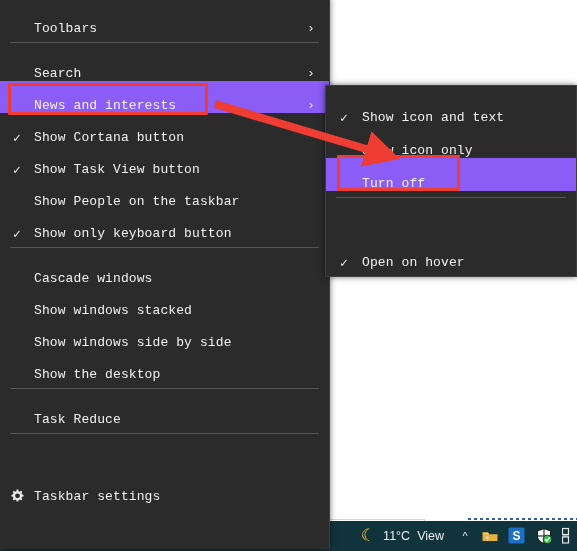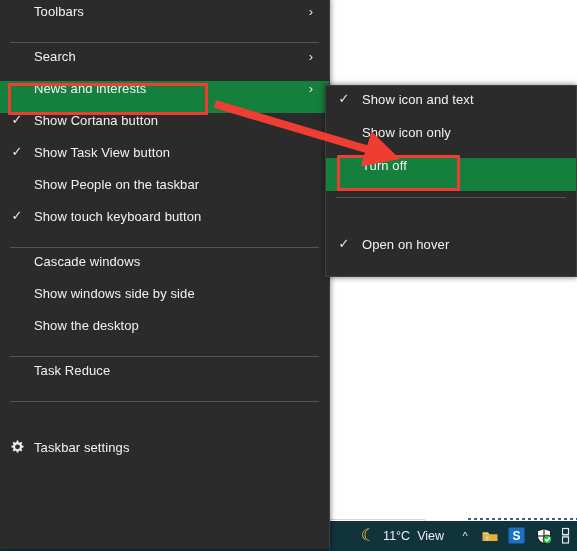--- a/index.html
+++ b/index.html
@@ -90,25 +90,26 @@
     border: 1px solid #3f3f3f;
     box-sizing: border-box;
     box-shadow: 0 0 6px rgba(0,0,0,0.55);
     color: #ffffff;
     font-size: 13px;
   }
   .ctx-row {
     position: relative;
     height: 32px;
     display: flex;
-    align-items: flex-start;
+    align-items: flex-end;
     box-sizing: border-box;
+    font-family: Liberation Mono, monospace;
   }
   .ctx-row.hl {
-    background: #15803d;
+    background: #8b5cf6;
   }
   .ctx-check {
     width: 34px;
     flex: 0 0 34px;
     text-align: center;
     font-size: 13px;
     color: #e8e8e8;
     line-height: 1;
   }
   .ctx-check.empty { color: transparent; }
@@ -278,29 +279,34 @@
 
   <div class="ctx-row">
     <span class="ctx-check empty">✓</span>
     <span class="ctx-label">Show People on the taskbar</span>
     <span class="ctx-arrow"></span>
   </div>
 
 
   <div class="ctx-row">
     <span class="ctx-check">✓</span>
-    <span class="ctx-label">Show touch keyboard button</span>
+    <span class="ctx-label">Show only keyboard button</span>
     <span class="ctx-arrow"></span>
   </div>
 
   <div class="ctx-sep"></div>
 
   <div class="ctx-row">
     <span class="ctx-check empty">✓</span>
     <span class="ctx-label">Cascade windows</span>
+    <span class="ctx-arrow"></span>
+  </div>
+  <div class="ctx-row">
+    <span class="ctx-check empty">✓</span>
+    <span class="ctx-label">Show windows stacked</span>
     <span class="ctx-arrow"></span>
   </div>
   <div class="ctx-row">
     <span class="ctx-check empty">✓</span>
     <span class="ctx-label">Show windows side by side</span>
     <span class="ctx-arrow"></span>
   </div>
   <div class="ctx-row">
     <span class="ctx-check empty">✓</span>
     <span class="ctx-label">Show the desktop</span>

